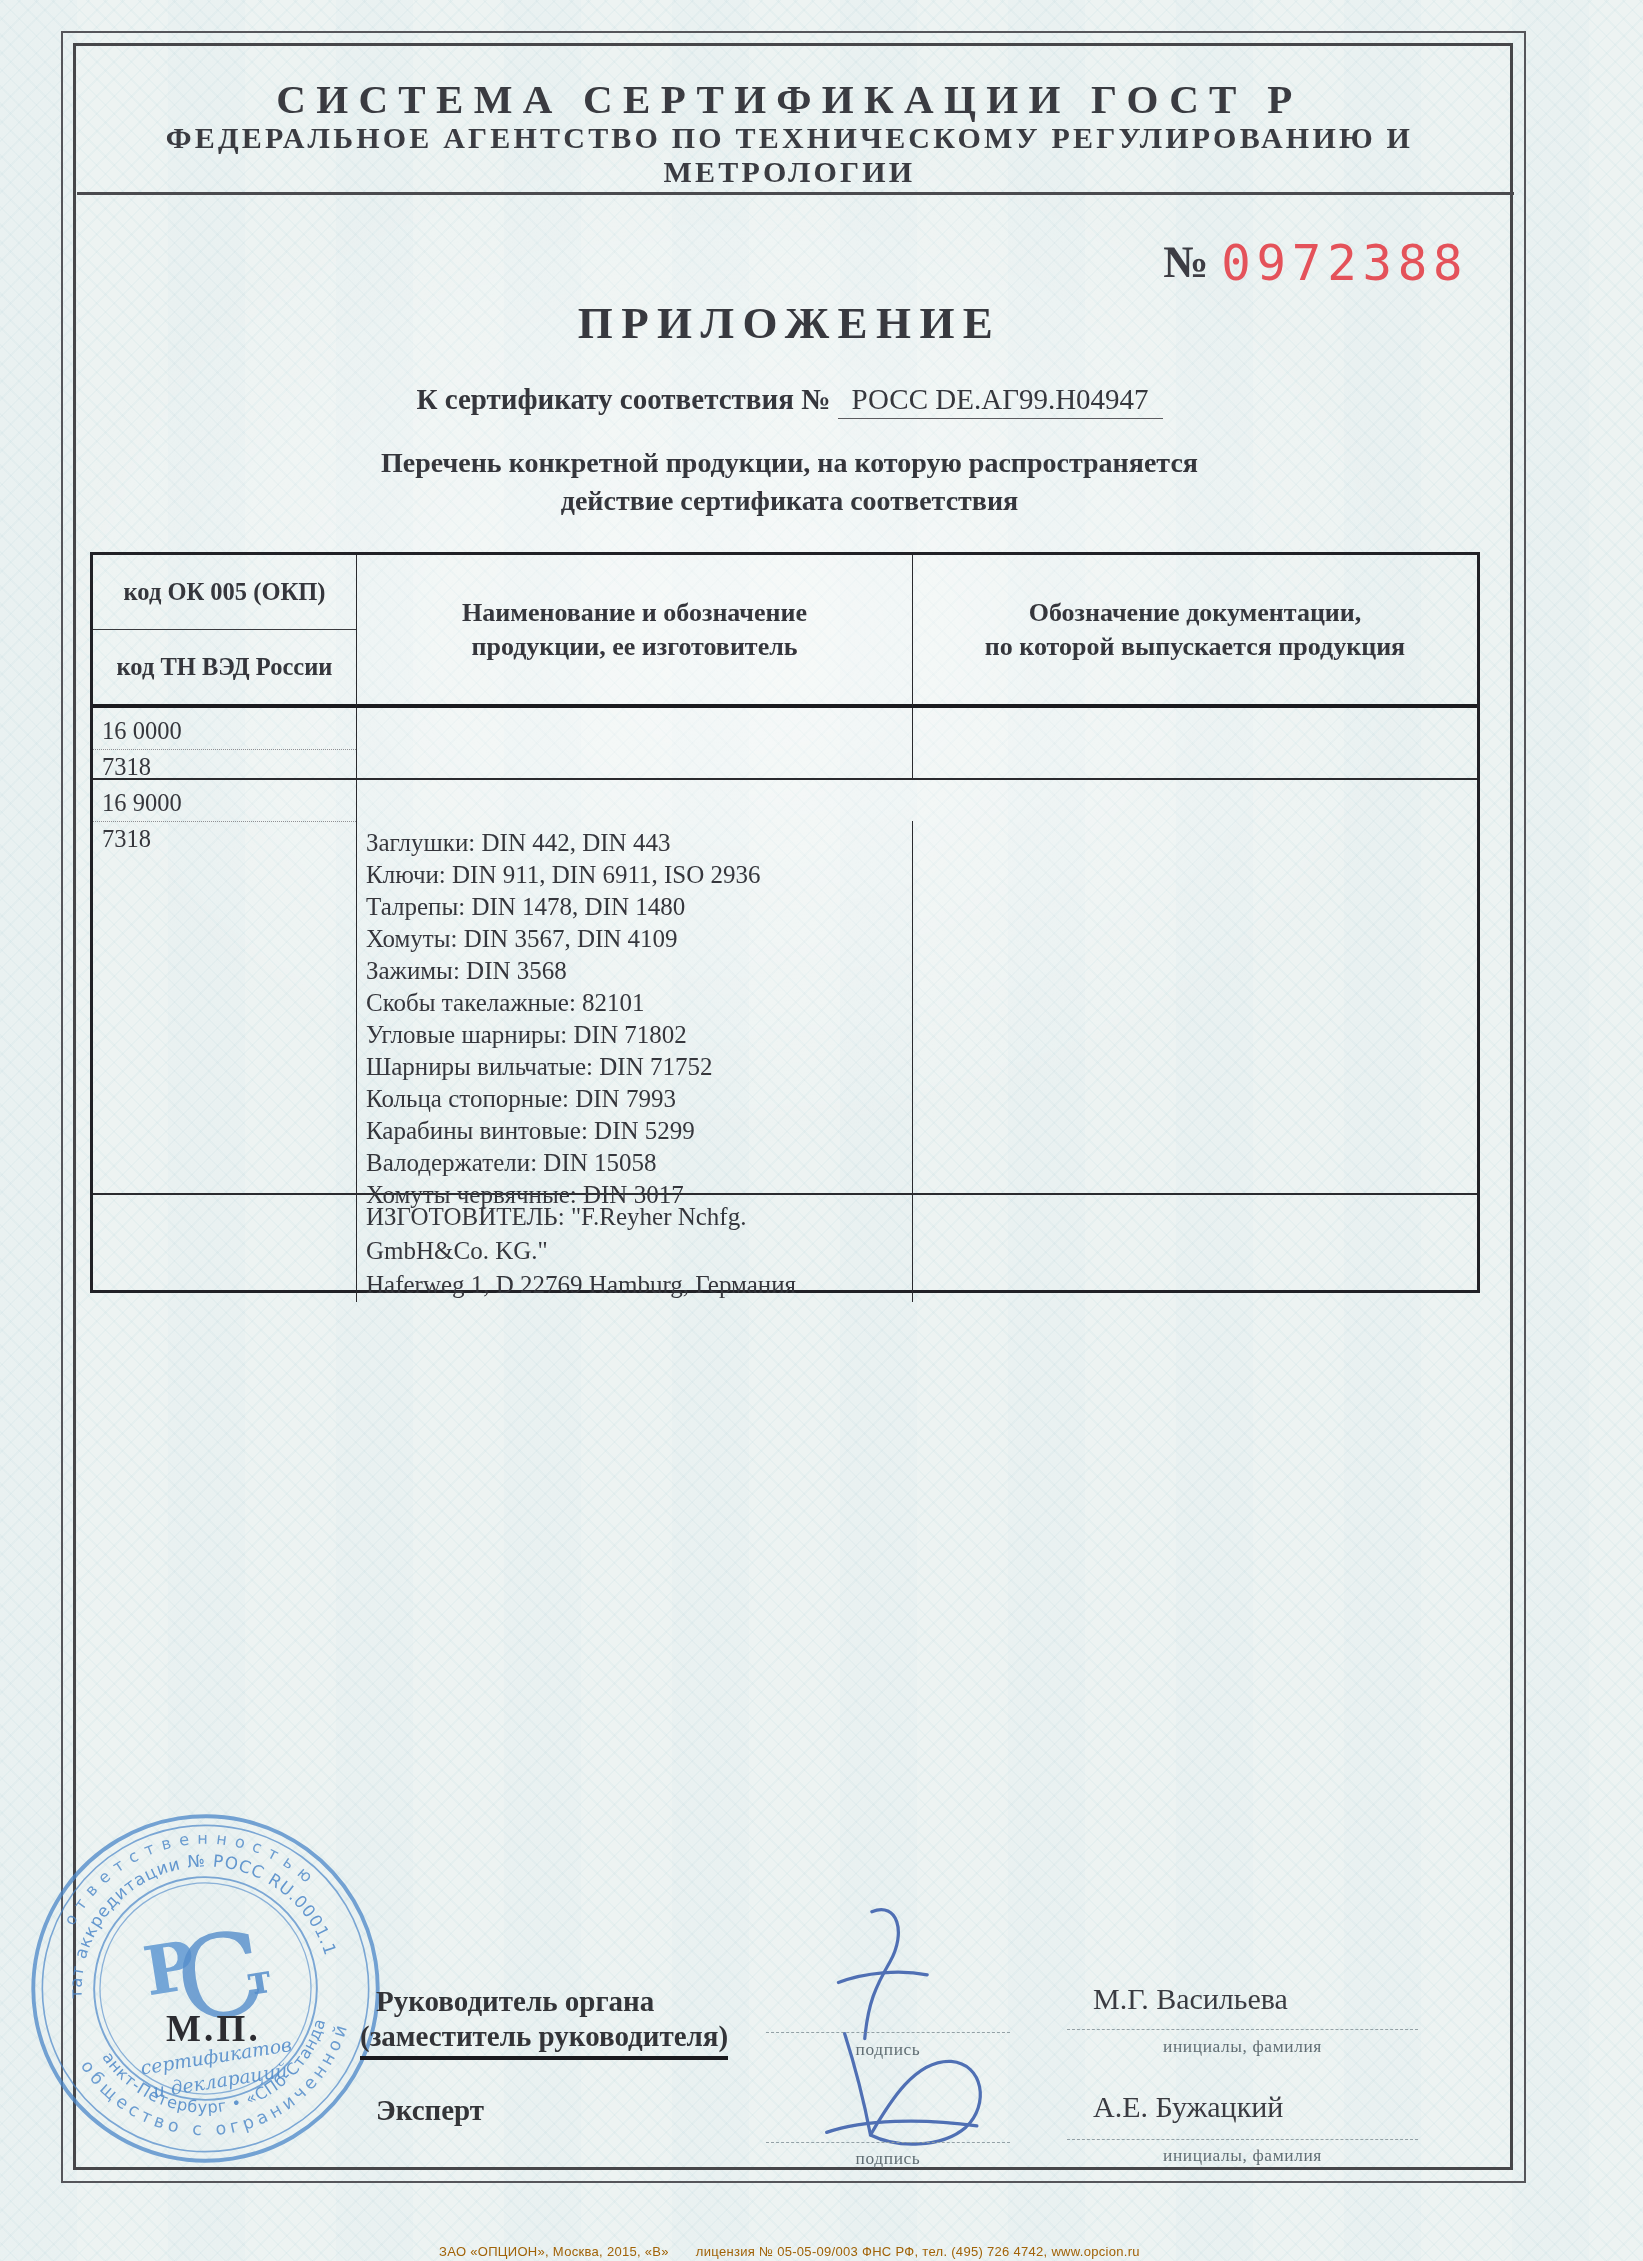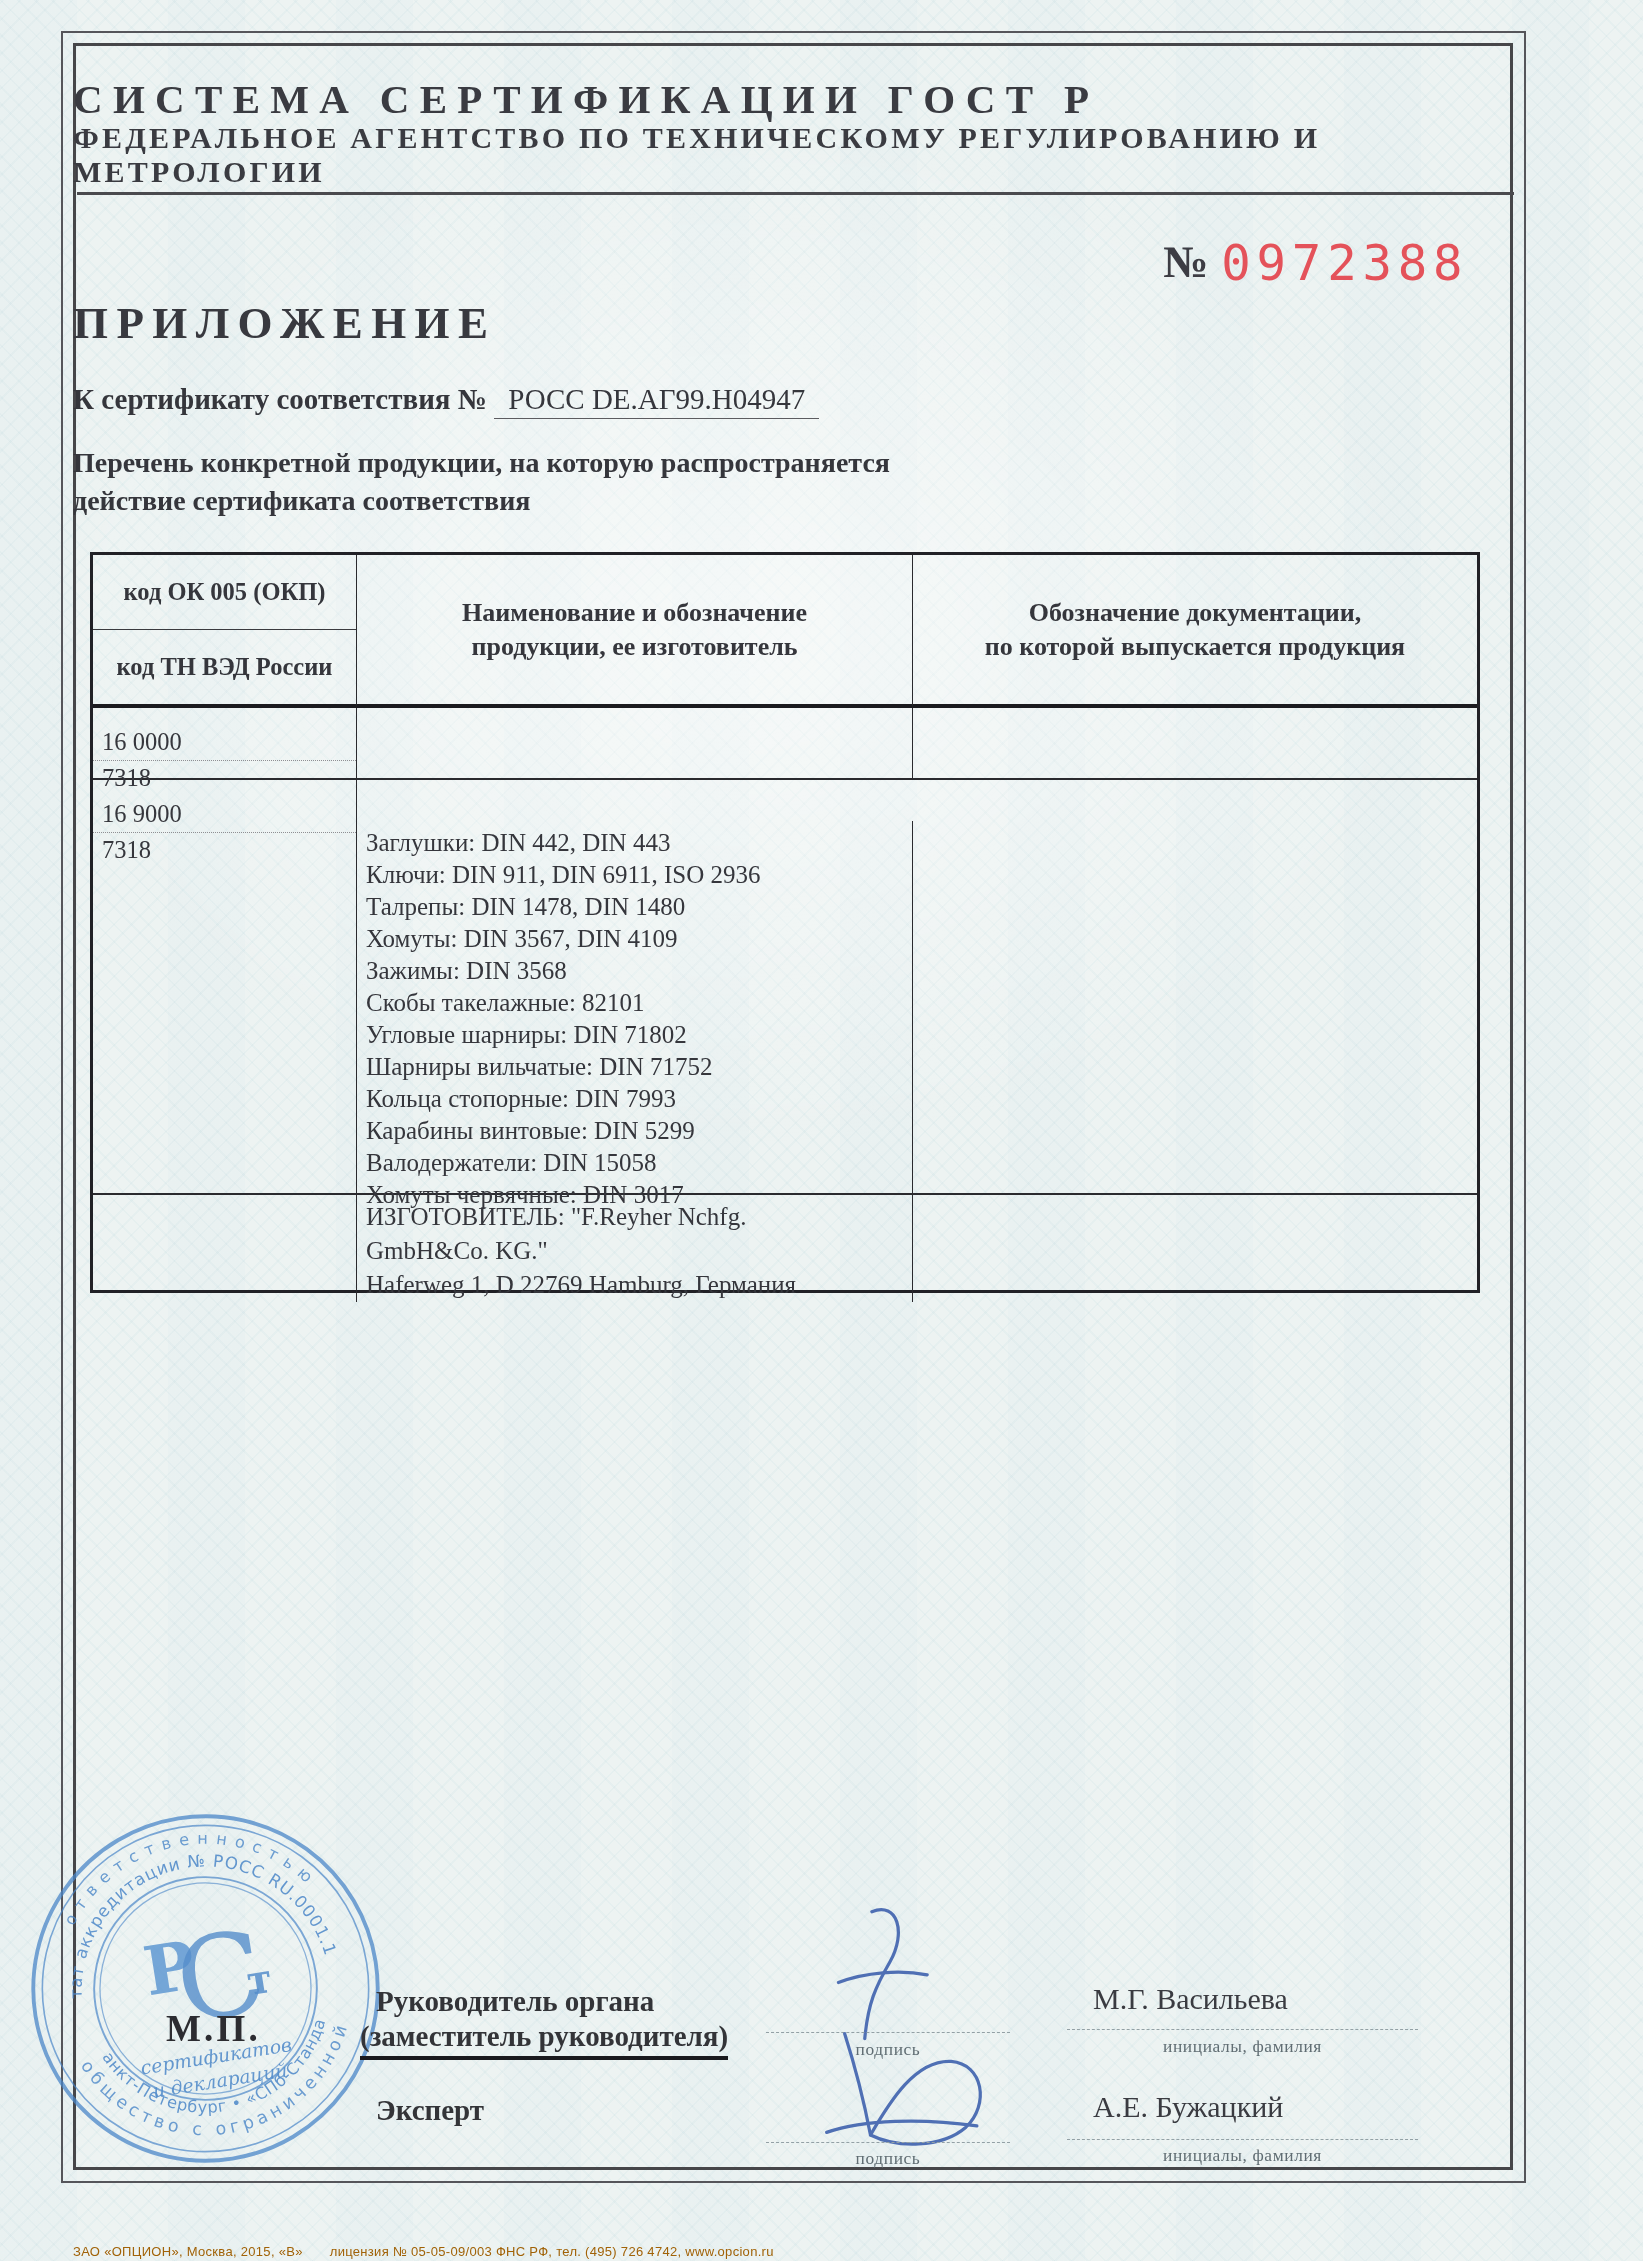--- a/index.html
+++ b/index.html
@@ -7,21 +7,21 @@
     width:1644px;height:2261px;position:relative;overflow:hidden;
     font-family:"Liberation Serif","DejaVu Serif",serif;color:#35363c;
     background-color:#edf3f2;
     background-image:
       radial-gradient(ellipse 967px 709px at 45% 28%, rgba(255,255,255,0.55), rgba(255,255,255,0) 72%),
       repeating-linear-gradient(45deg, rgba(150,196,206,0.08) 0 1.9px, rgba(255,255,255,0) 1.9px 12.2px),
       repeating-linear-gradient(-45deg, rgba(150,196,206,0.08) 0 1.9px, rgba(255,255,255,0) 1.9px 12.2px),
       repeating-linear-gradient(90deg, rgba(198,226,236,0.10) 0 77px, rgba(255,255,255,0) 77px 168px);
   }
   .abs{position:absolute;}
-  .ctr{left:73px;width:1433px;}
+  .ctr{left:73px;width:1433px;text-align:center;}
   
   .frame-outer{left:61px;top:31px;width:1465px;height:2152px;border:2.6px solid #55555a;box-sizing:border-box;}
   .frame-inner{left:73px;top:43px;width:1440px;height:2127px;border:3.2px solid #464649;box-sizing:border-box;}
   
   .h1{top:75px;font-size:41px;font-weight:bold;letter-spacing:10.3px;color:#3a3b41;}
   .h2{top:121px;font-size:30px;font-weight:bold;letter-spacing:3.2px;color:#3a3b41;}
   .header-rule{left:77px;top:192px;width:1437px;height:2.6px;background:#4a4a4e;}
   
   .docnum{left:1163px;top:240px;display:flex;align-items:flex-start;}
   .docnum .no{font-size:45px;font-weight:bold;color:#3d3d44;line-height:1;}
@@ -37,21 +37,21 @@
     display:grid;grid-template-columns:264px 556px 1fr;grid-template-rows:153px 72px 415px auto;
     font-size:25px;line-height:32px;background:rgba(255,255,255,0.0);}
   .cell{box-sizing:border-box;min-width:0;}
   .br{border-right:1.9px solid #2a2a2e;}
   .bb{border-bottom:2.6px solid #2a2a2e;}
   .hb{border-bottom:4.5px solid #1b1b1f;}
   .hcell{display:flex;flex-direction:column;justify-content:center;text-align:center;font-size:26px;font-weight:600;line-height:34px;}
   .c1split{display:flex;flex-direction:column;padding:0;}
   .c1split .half{flex:1;display:flex;align-items:center;justify-content:center;font-size:24.5px;font-weight:600;}
   .c1split .half.first{border-bottom:1.9px solid #3a3a3e;}
-  .codecell{padding-top:18px;font-size:24.5px;}
+  .codecell{padding-top:7px;font-size:24.5px;}
   .codecell .code{padding-left:9px;line-height:31px;}
   .dotline{border-bottom:1.9px dotted #8f8f93;margin:2.6px 0 1.3px 0;}
   .prodcell{padding:6.4px 3.9px 0 9px;margin-top:41px;}
   .mfrcell{padding:5.2px 3.9px 0 9px;line-height:34px;}
   
   .stamp-wrap{left:21px;top:1804px;width:369px;height:369px;transform:rotate(-9deg);opacity:0.93;}
   .mp{left:166px;top:2007px;font-size:37px;font-weight:bold;letter-spacing:3.2px;color:#2c2c31;}
   
   .role{font-size:29px;font-weight:bold;color:#333438;}
   .role-u{border-bottom:4.5px solid #1a1a1e;padding-bottom:2.6px;}

